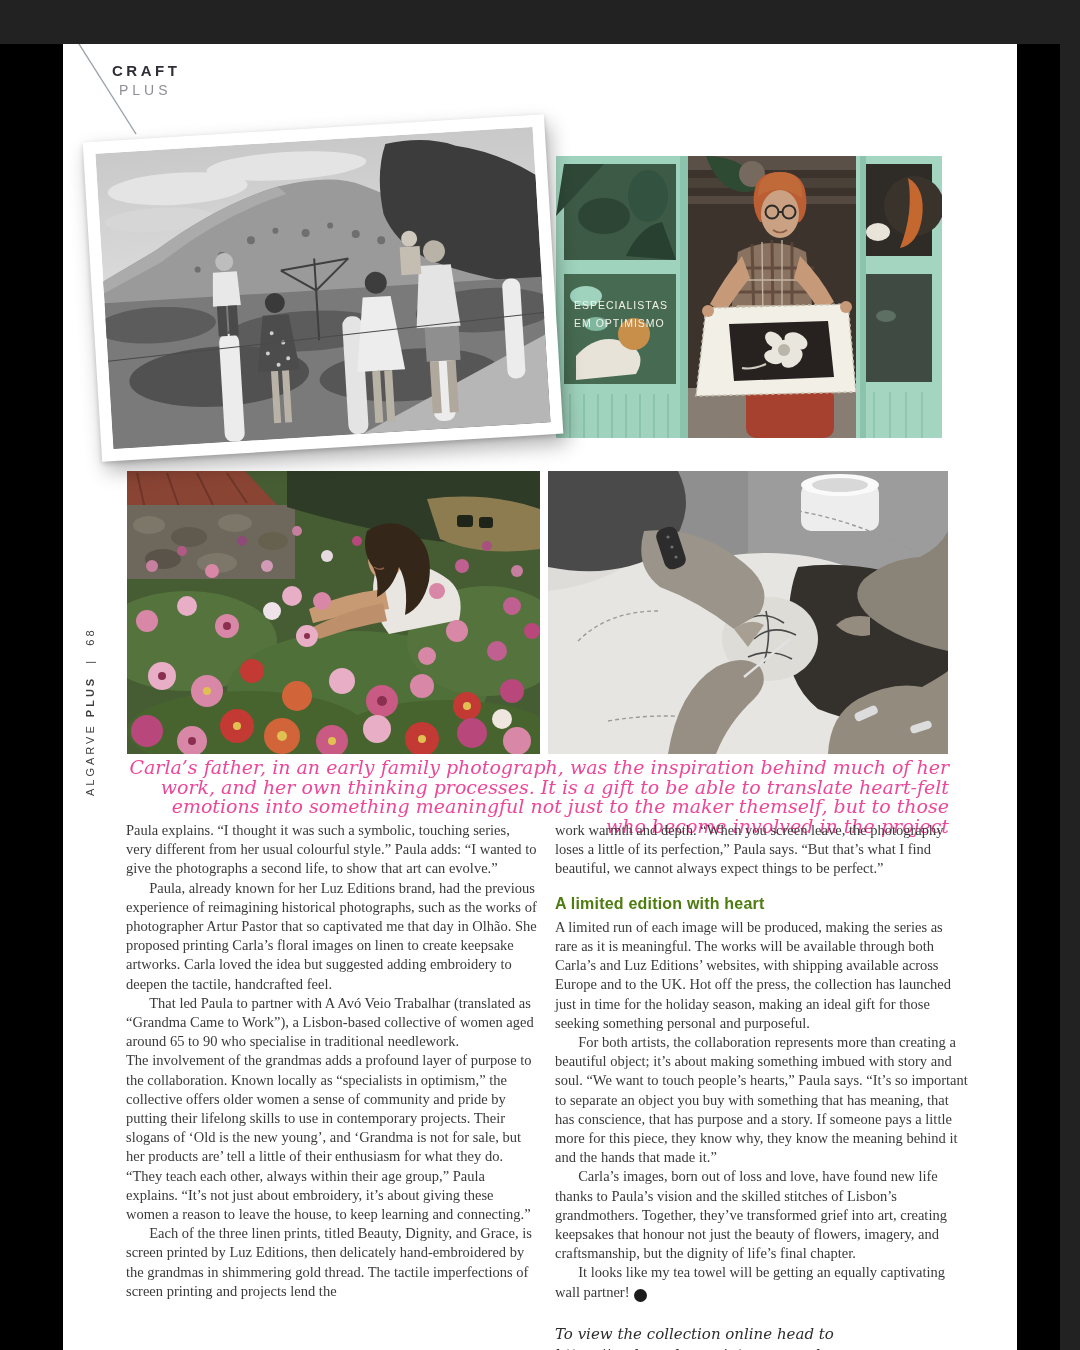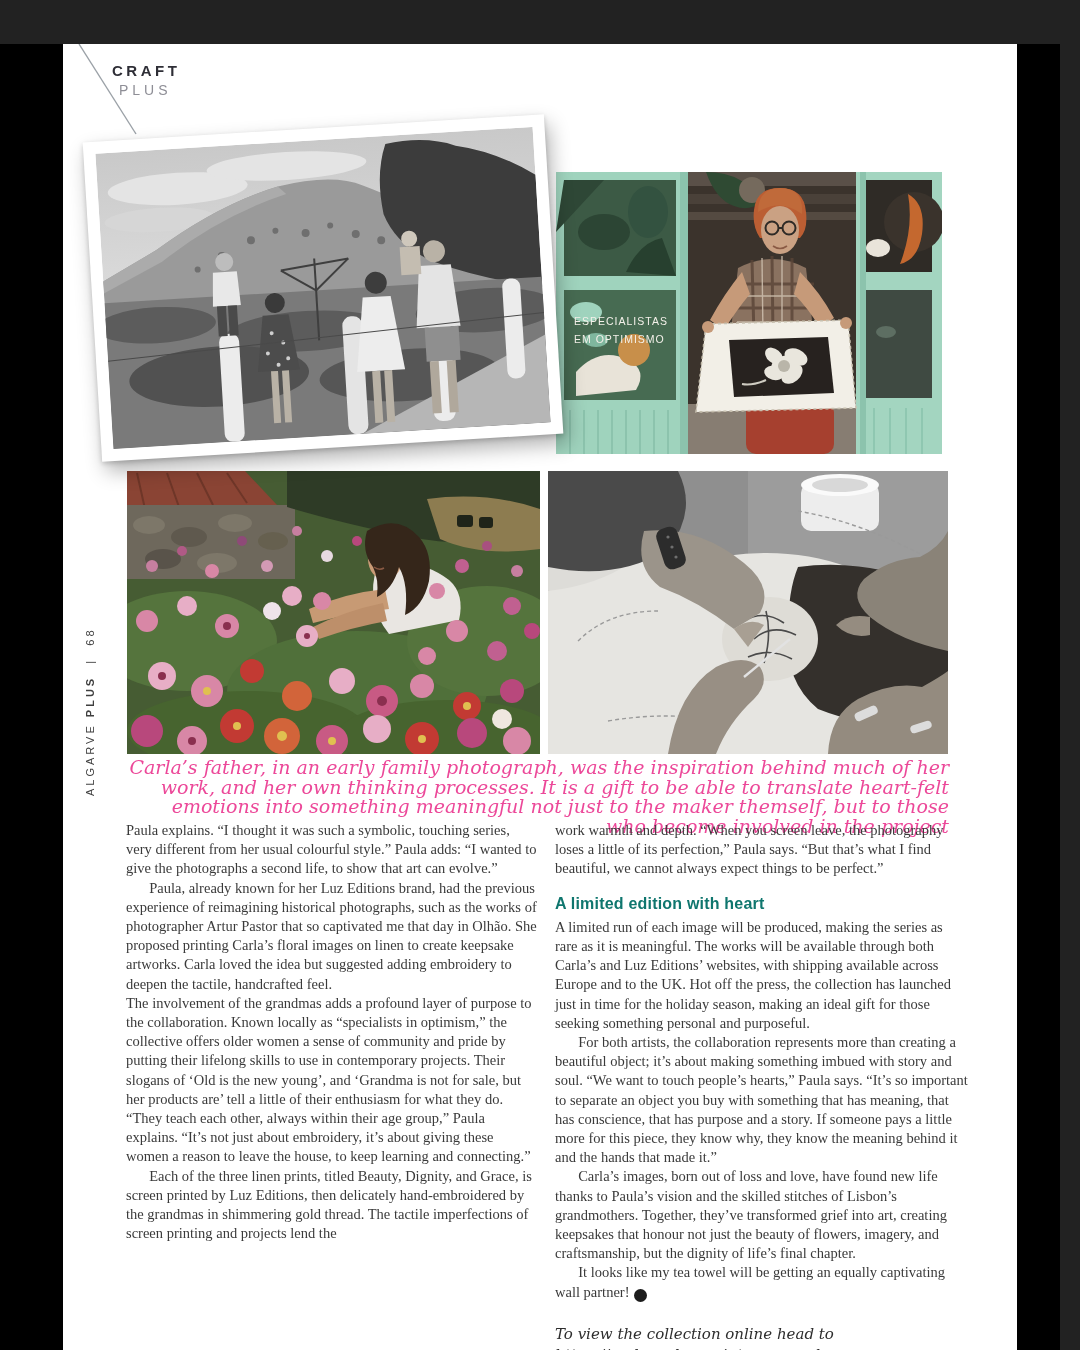--- a/index.html
+++ b/index.html
@@ -20,34 +20,34 @@
   .folio{position:absolute;left:84px;top:752px;transform:rotate(-90deg);transform-origin:0 0;
        font-family:"Liberation Sans",sans-serif;font-size:11px;letter-spacing:3px;color:#3f3f3f;
        white-space:nowrap;}
   .folio .bold{font-weight:bold;}
 
   
   figure.photo{position:absolute;margin:0;padding:0;}
   .photo svg{display:block;}
   #photo-family{left:92px;top:84px;background:#fff;padding:12px;transform:rotate(-3.5deg);
        box-shadow:4px 10px 20px rgba(0,0,0,.30),0 2px 5px rgba(0,0,0,.18);z-index:3;}
-  #photo-shopfront{left:556px;top:128px;z-index:2;}
+  #photo-shopfront{left:556px;top:112px;z-index:2;}
   #photo-flowers{left:127px;top:427px;z-index:2;}
   #photo-embroidery{left:548px;top:427px;z-index:2;}
 
   .caption{position:absolute;left:127px;top:714px;width:822px;font-style:italic;
        font-size:19px;line-height:19.5px;color:#ec4899;font-family:"DejaVu Serif",serif;z-index:4;text-align:right;}
 
   
   .columns{position:absolute;left:126px;top:777px;width:842px;display:flex;gap:16px;z-index:4;}
   .col{width:413px;font-size:14.5px;line-height:19.2px;color:#3a3a3a;}
   .col p{margin:0;}
   .col p.indent{text-indent:1.6em;}
   .col h3.subhead{font-family:"Liberation Sans",sans-serif;font-size:16px;font-weight:bold;
-       color:#0f766e;margin:15px 0 5px 0;letter-spacing:.2px;}
+       color:#4d7c0f;margin:15px 0 5px 0;letter-spacing:.2px;}
   .col p.contact{font-style:italic;margin-top:22px;font-size:15px;color:#2d2d2d;
        font-family:"DejaVu Serif",serif;line-height:21px;}
   .endmark{display:inline-block;width:13px;height:13px;background:#1c1c1c;border-radius:50%;
        color:#fff;font-size:8px;line-height:13px;text-align:center;
        font-family:"Liberation Sans",sans-serif;font-style:normal;margin-left:5px;vertical-align:-1px;}
 </style>
 </head>
 <body>
 
 <div class="page">
@@ -437,20 +437,21 @@
       </g>
     </svg>
   </figure>
 
   <div class="caption">Carla’s father, in an early family photograph, was the inspiration behind much of her work, and her own thinking processes. It is a gift to be able to translate heart-felt emotions into something meaningful not just to the maker themself, but to those who become involved in the project</div>
 
   <div class="columns">
     <div class="col">
         <p class="">Paula explains. “I thought it was such a symbolic, touching series, very different from her usual colourful style.” Paula adds: “I wanted to give the photographs a second life, to show that art can evolve.”</p>
         <p class="indent">Paula, already known for her Luz Editions brand, had the previous experience of reimagining historical photographs, such as the works of photographer Artur Pastor that so captivated me that day in Olhão. She proposed printing Carla’s floral images on linen to create keepsake artworks. Carla loved the idea but suggested adding embroidery to deepen the tactile, handcrafted feel.</p>
+        <p class="indent">That led Paula to partner with A Avó Veio Trabalhar (translated as “Grandma Came to Work”), a Lisbon-based collective of women aged around 65 to 90 who specialise in traditional needlework.</p>
         <p class="">The involvement of the grandmas adds a profound layer of purpose to the collaboration. Known locally as “specialists in optimism,” the collective offers older women a sense of community and pride by putting their lifelong skills to use in contemporary projects. Their slogans of ‘Old is the new young’, and ‘Grandma is not for sale, but her products are’ tell a little of their enthusiasm for what they do. “They teach each other, always within their age group,” Paula explains. “It’s not just about embroidery, it’s about giving these women a reason to leave the house, to keep learning and connecting.”</p>
         <p class="indent">Each of the three linen prints, titled Beauty, Dignity, and Grace, is screen printed by Luz Editions, then delicately hand-embroidered by the grandmas in shimmering gold thread. The tactile imperfections of screen printing and projects lend the</p>
       </div>
     <div class="col">
         <p class="">work warmth and depth. “When you screen leave, the photography loses a little of its perfection,” Paula says. “But that’s what I find beautiful, we cannot always expect things to be perfect.”</p>
         <h3 class="subhead">A limited edition with heart</h3>
         <p class="">A limited run of each image will be produced, making the series as rare as it is meaningful. The works will be available through both Carla’s and Luz Editions’ websites, with shipping available across Europe and to the UK. Hot off the press, the collection has launched just in time for the holiday season, making an ideal gift for those seeking something personal and purposeful.</p>
         <p class="indent">For both artists, the collaboration represents more than creating a beautiful object; it’s about making something imbued with story and soul. “We want to touch people’s hearts,” Paula says. “It’s so important to separate an object you buy with something that has meaning, that has conscience, that has purpose and a story. If someone pays a little more for this piece, they know why, they know the meaning behind it and the hands that made it.”</p>
         <p class="indent">Carla’s images, born out of loss and love, have found new life thanks to Paula’s vision and the skilled stitches of Lisbon’s grandmothers. Together, they’ve transformed grief into art, creating keepsakes that honour not just the beauty of flowers, imagery, and craftsmanship, but the dignity of life’s final chapter.</p>
         <p class="indent">It looks like my tea towel will be getting an equally captivating wall partner!<span class="endmark">P</span></p>

